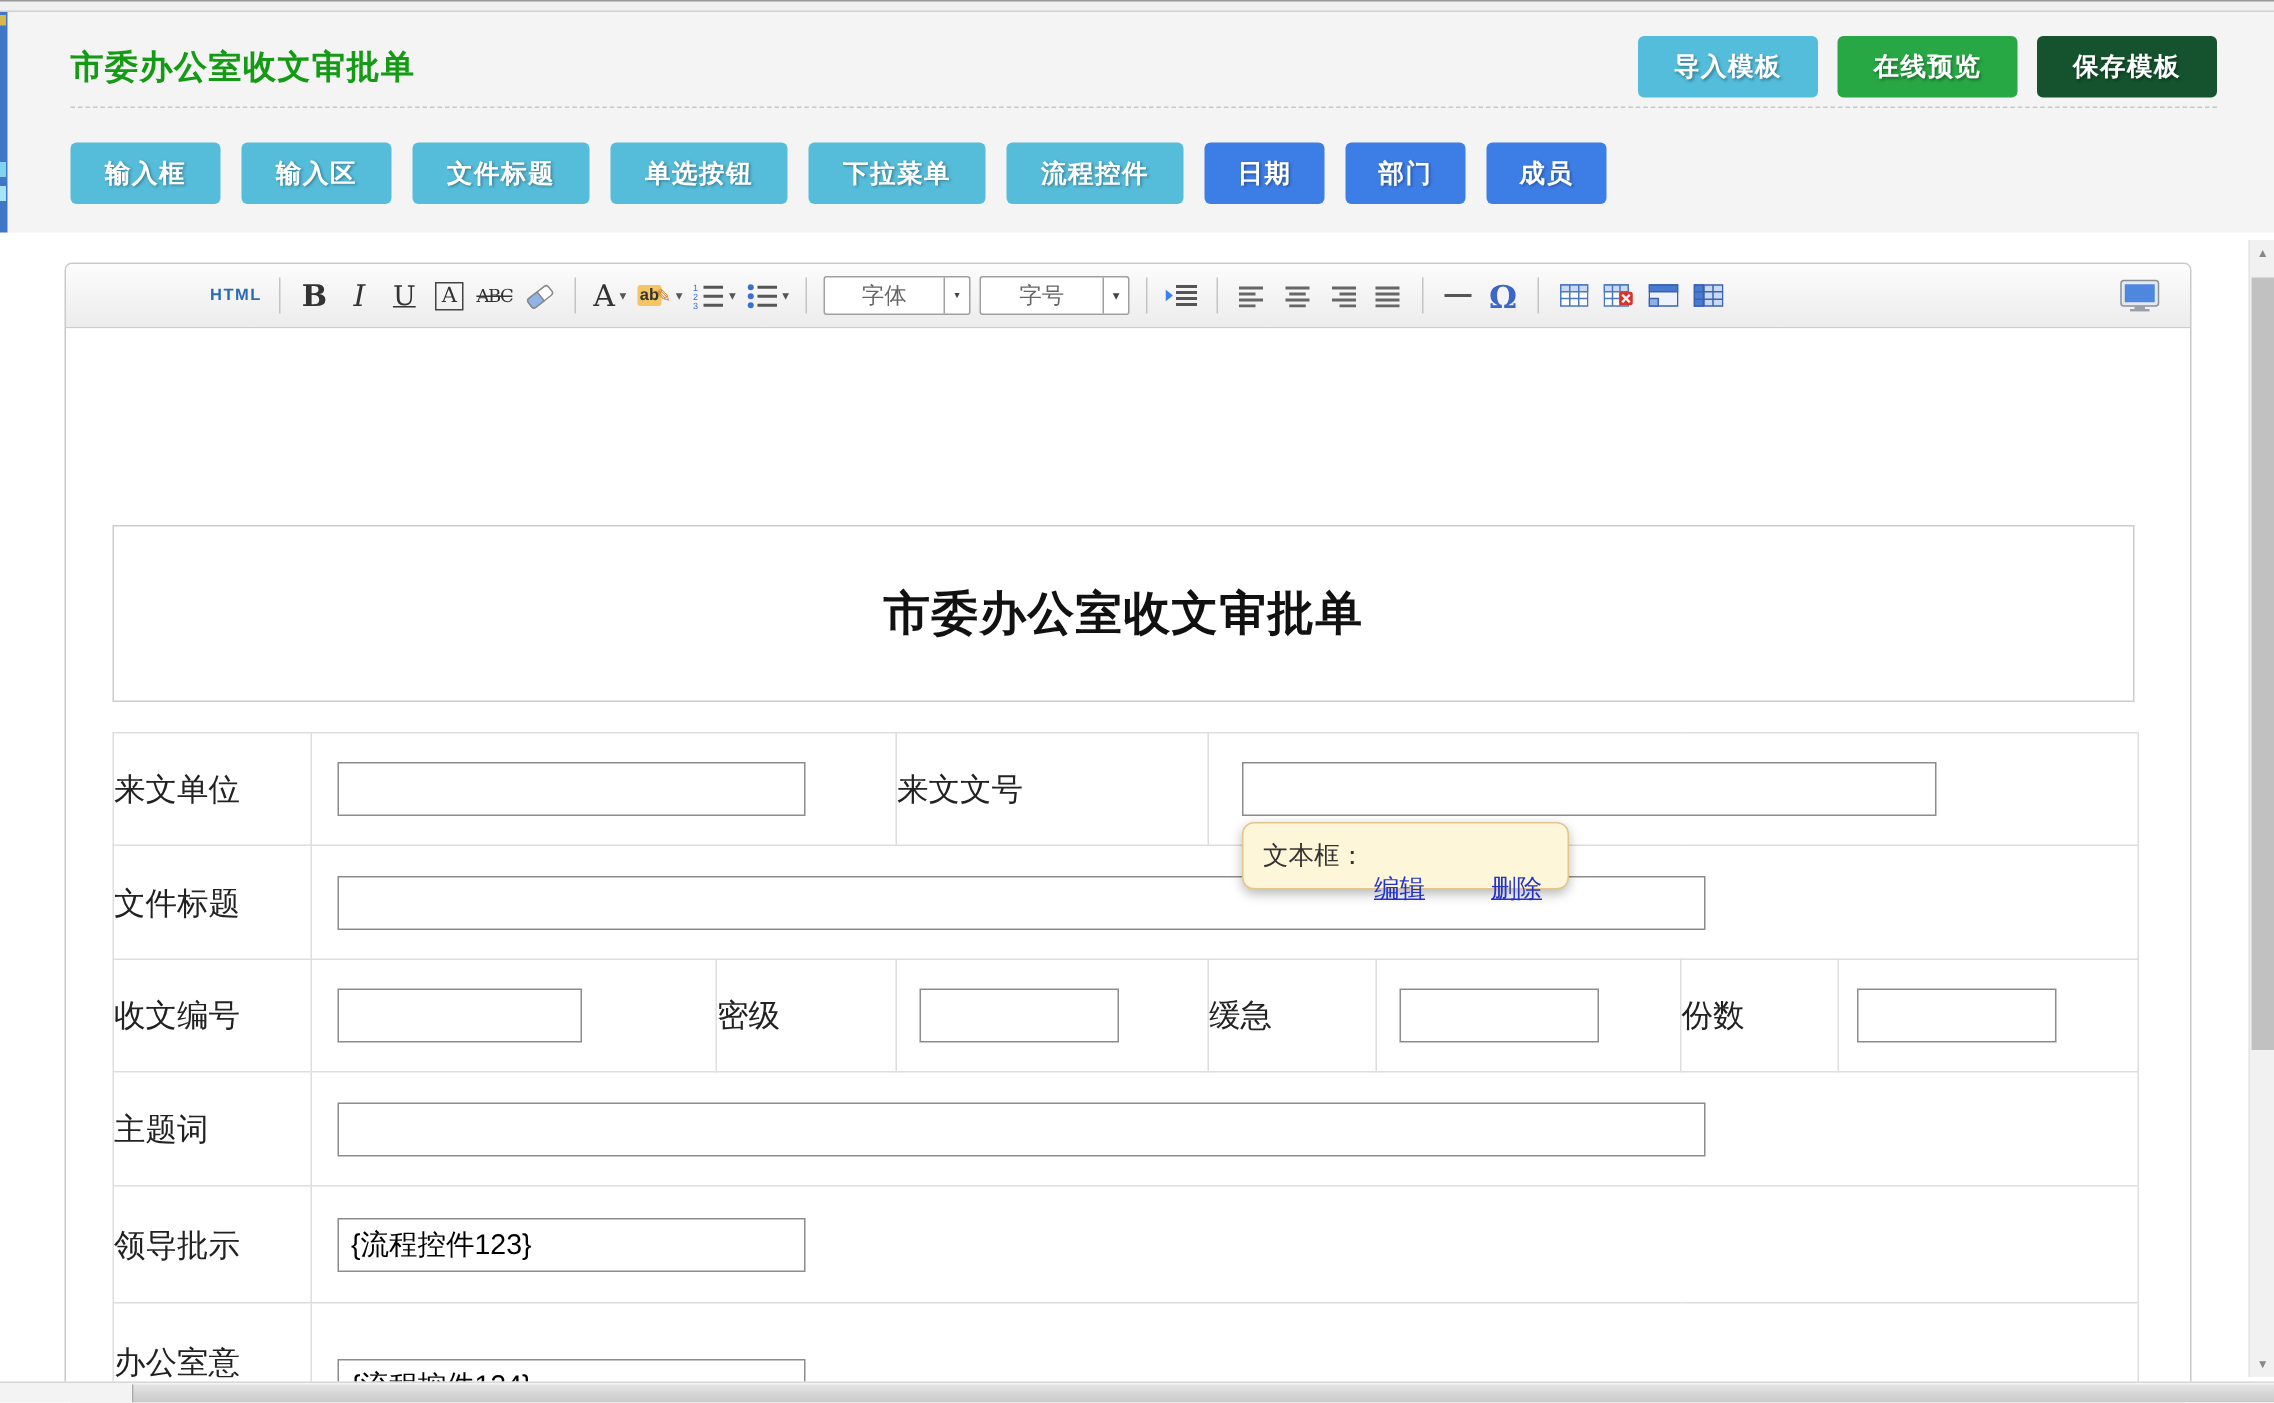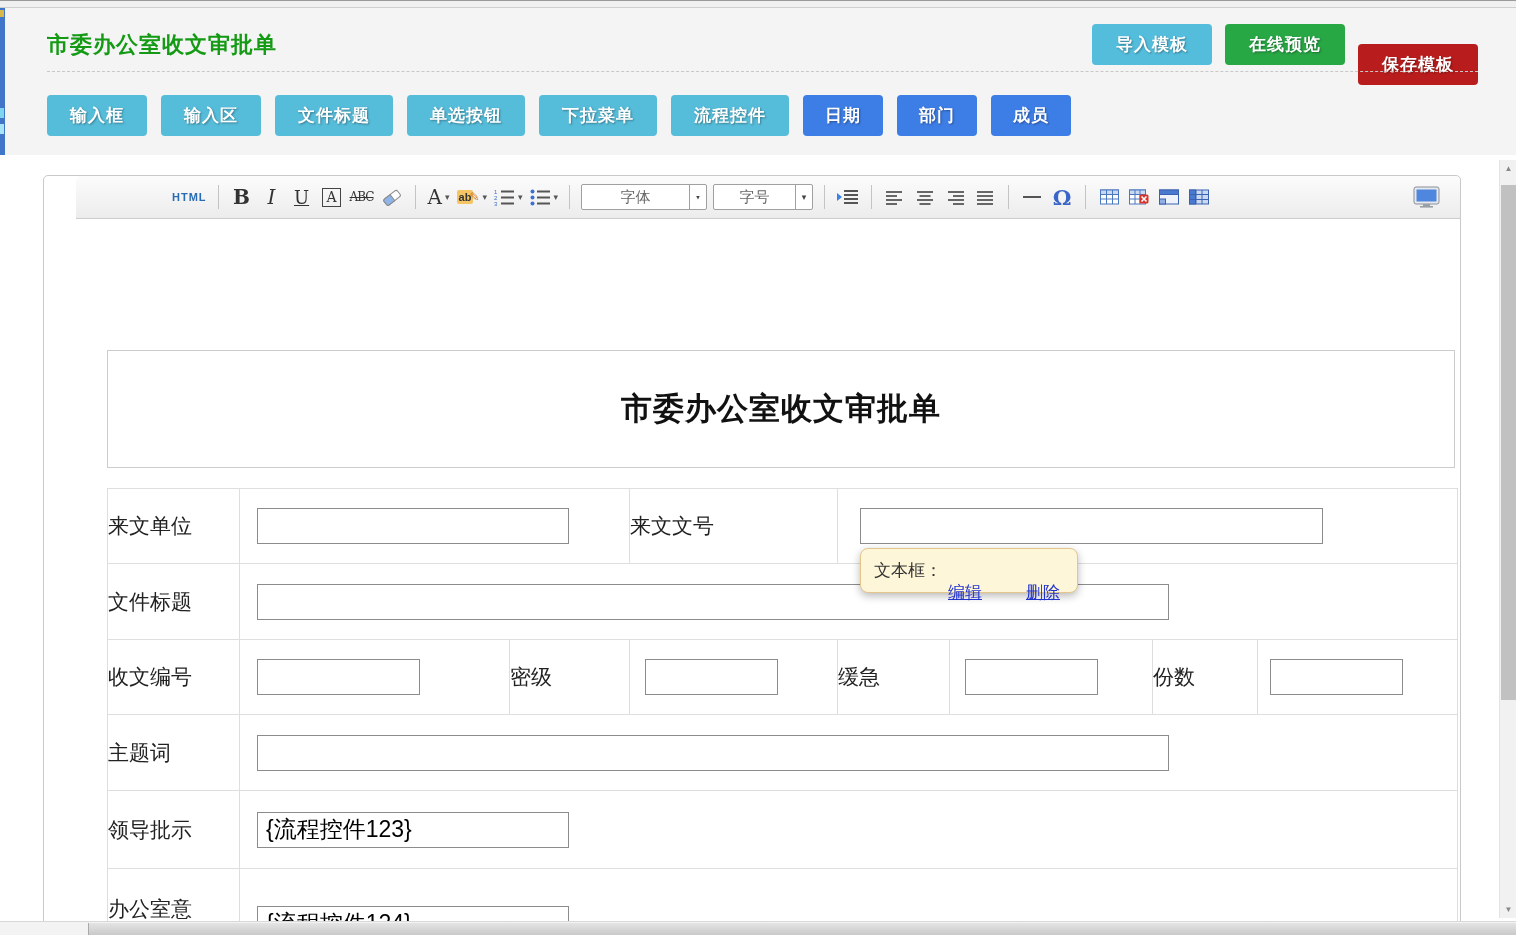--- a/index.html
+++ b/index.html
@@ -17,31 +17,31 @@
   
   .header { position:absolute; left:5px; top:8px; width:1511px; height:147px; background:#f4f4f4; }
   .page-title { position:absolute; left:42px; top:22px; font-family:"DejaVu Serif",serif;
                 font-size:22px; font-weight:bold; color:#149a14; letter-spacing:1px; }
   .hdr-actions { position:absolute; right:38px; top:16px; display:flex; gap:13px; }
   .btn { border:none; color:#fff; font-family:inherit; font-size:17px; font-weight:bold;
          border-radius:4px; height:41px; padding:0 24px; cursor:pointer;
          text-shadow:1px 1px 2px rgba(0,0,0,.35); letter-spacing:1px; }
   .btn-import { background:#53bddb;margin-left:22px; }
   .btn-preview { background:#28a745; }
-  .btn-save { background:#b91c1c;margin-top:20px; }
+  .btn-save { background:#14532d; }
   .hdr-divider { position:absolute; left:42px; right:38px; top:63px; border-top:1px dashed #c8c8c8; }
   .widget-row { position:absolute; left:42px; top:87px; display:flex; gap:14px; }
   .wbtn { background:#55bcd9; border:none; color:#fff; font-family:Liberation Serif, serif; font-size:17px; font-weight:bold;
           height:41px; padding:0 23px; border-radius:4px; cursor:pointer;
           text-shadow:1px 1px 2px rgba(0,0,0,.35); letter-spacing:1px; }
   .wbtn.dark { background:#3d7de6; padding:0 22px; }
 
   
   .editor { position:absolute; left:43px; top:175px; width:1418px; height:760px;
-            border:1px solid #c9c9c9; border-radius:5px; background:#fff; overflow:hidden;padding-left:32px; }
+            border:1px solid #c9c9c9; border-radius:5px; background:#fff; overflow:hidden; }
   .toolbar { height:43px; background:linear-gradient(#fcfcfc,#ececec); border-bottom:1px solid #ccc;
              border-radius:5px 5px 0 0; display:flex; align-items:center; padding:0 20px 0 96px; gap:6px; }
   .tb-sep { width:1px; height:24px; background:#c4c4c4; margin:0 5px; flex:none; }
   .tb-btn { height:28px; min-width:24px; display:flex; align-items:center; justify-content:center;
             color:#333; cursor:pointer; flex:none; }
   .g-html { font-size:11px; font-weight:bold; color:#2a6cb4; letter-spacing:1px; font-family:"Liberation Sans",sans-serif; }
   .g-b { font-family:"DejaVu Serif",serif; font-weight:bold; font-size:20px; }
   .g-i { font-family:"DejaVu Serif",serif; font-style:italic; font-size:20px; }
   .g-u { font-family:"DejaVu Serif",serif; font-size:18px; text-decoration:underline; }
   .g-box { font-family:"DejaVu Serif",serif; font-size:14px; border:1px solid #444; padding:0 3px; line-height:17px; }
@@ -50,32 +50,32 @@
   .g-ab { background:#f5c563; border-radius:2px; font-size:11px; font-weight:bold; padding:1px 2px; }
   .g-pencil { color:#d07820; font-size:12px; margin-left:-4px; }
   .chev { font-size:9px; color:#555; margin-left:3px; }
   .g-hr { width:18px; height:2px; background:#555; }
   .g-omega { font-family:"DejaVu Serif",serif; font-size:21px; font-weight:bold; color:#3b66c8; }
   .sel { height:26px; border:1px solid #a0a0a0; background:#fff; border-radius:2px;
          display:flex; align-items:center; cursor:pointer; flex:none; }
   .sel .sel-txt { flex:1; text-align:center; color:#666; font-size:15px; }
   .sel .sel-arrow { width:17px; align-self:stretch; border-left:1px solid #a0a0a0;
                     display:flex; align-items:center; justify-content:center; font-size:9px; color:#444; }
-  .sel-font { width:126px;font-family:Liberation Mono, monospace; } .sel-size { width:100px; }
+  .sel-font { width:98px;font-family:Liberation Mono, monospace; } .sel-size { width:100px; }
   .tb-right { margin-left:auto; }
 
   
   .canvas { position:relative; width:100%; height:716px; background:#fff; }
   .doc-title-box { position:absolute; left:31px; top:131px; width:1348px; height:118px;
                    border:1px solid #ccc; display:flex; align-items:center; justify-content:center; }
   .doc-title { font-size:31px; font-weight:bold; color:#111; letter-spacing:1px; }
   table.form { position:absolute; left:31px; top:269px; width:1350px; border-collapse:collapse; table-layout:fixed; }
   table.form td { border:1px solid #dedede; }
   td.lbl { text-align:left; vertical-align:middle; font-size:21px; color:#222; }
-  input.fi { height:36px; border:1px solid #8c8c8c; background:#fff; font-size:23px;
+  input.fi { height:36px; border:1px solid #8c8c8c; background:#fff; font-size:19px;
              padding:0 8px; vertical-align:middle; font-family:inherit; }
   .pl17 { padding-left:17px; } .pl22 { padding-left:22px; } .pl15 { padding-left:15px; } .pl12 { padding-left:12px; }
   .wrap-label { display:inline-block; width:92px; line-height:30px; }
 
   
   .tip { position:absolute; left:784px; top:329px; width:218px; height:45px; background:#fdf6d8;
          border:1px solid #e3c68c; border-radius:8px; box-shadow:0 3px 8px rgba(0,0,0,.28);
          display:flex; align-items:center; padding:0 13px; z-index:5;
          font-family:"DejaVu Serif",serif; font-size:17px; color:#333; }
   .tip a { color:#2233cc; text-decoration:underline; cursor:pointer;margin-top:44px; }

